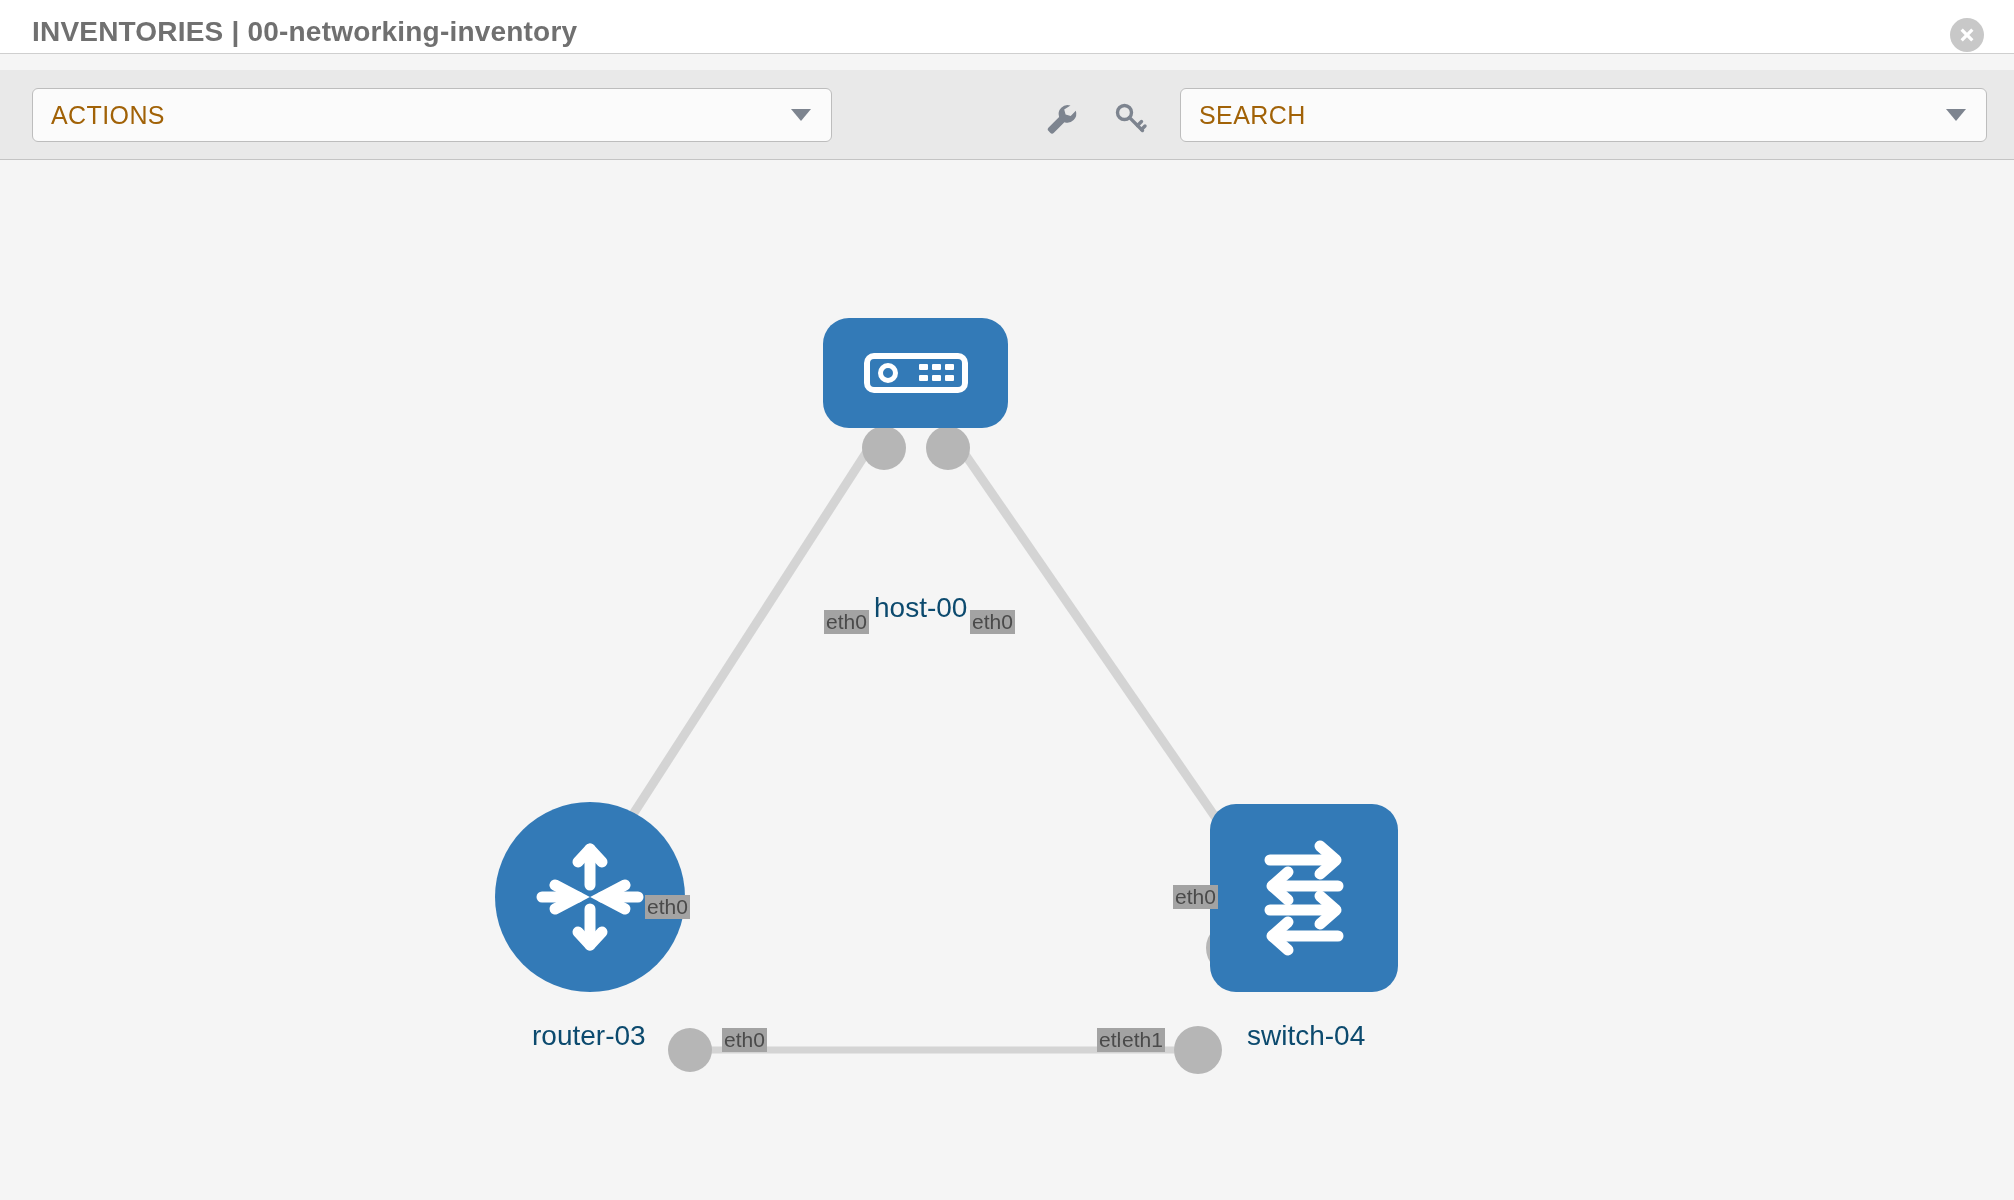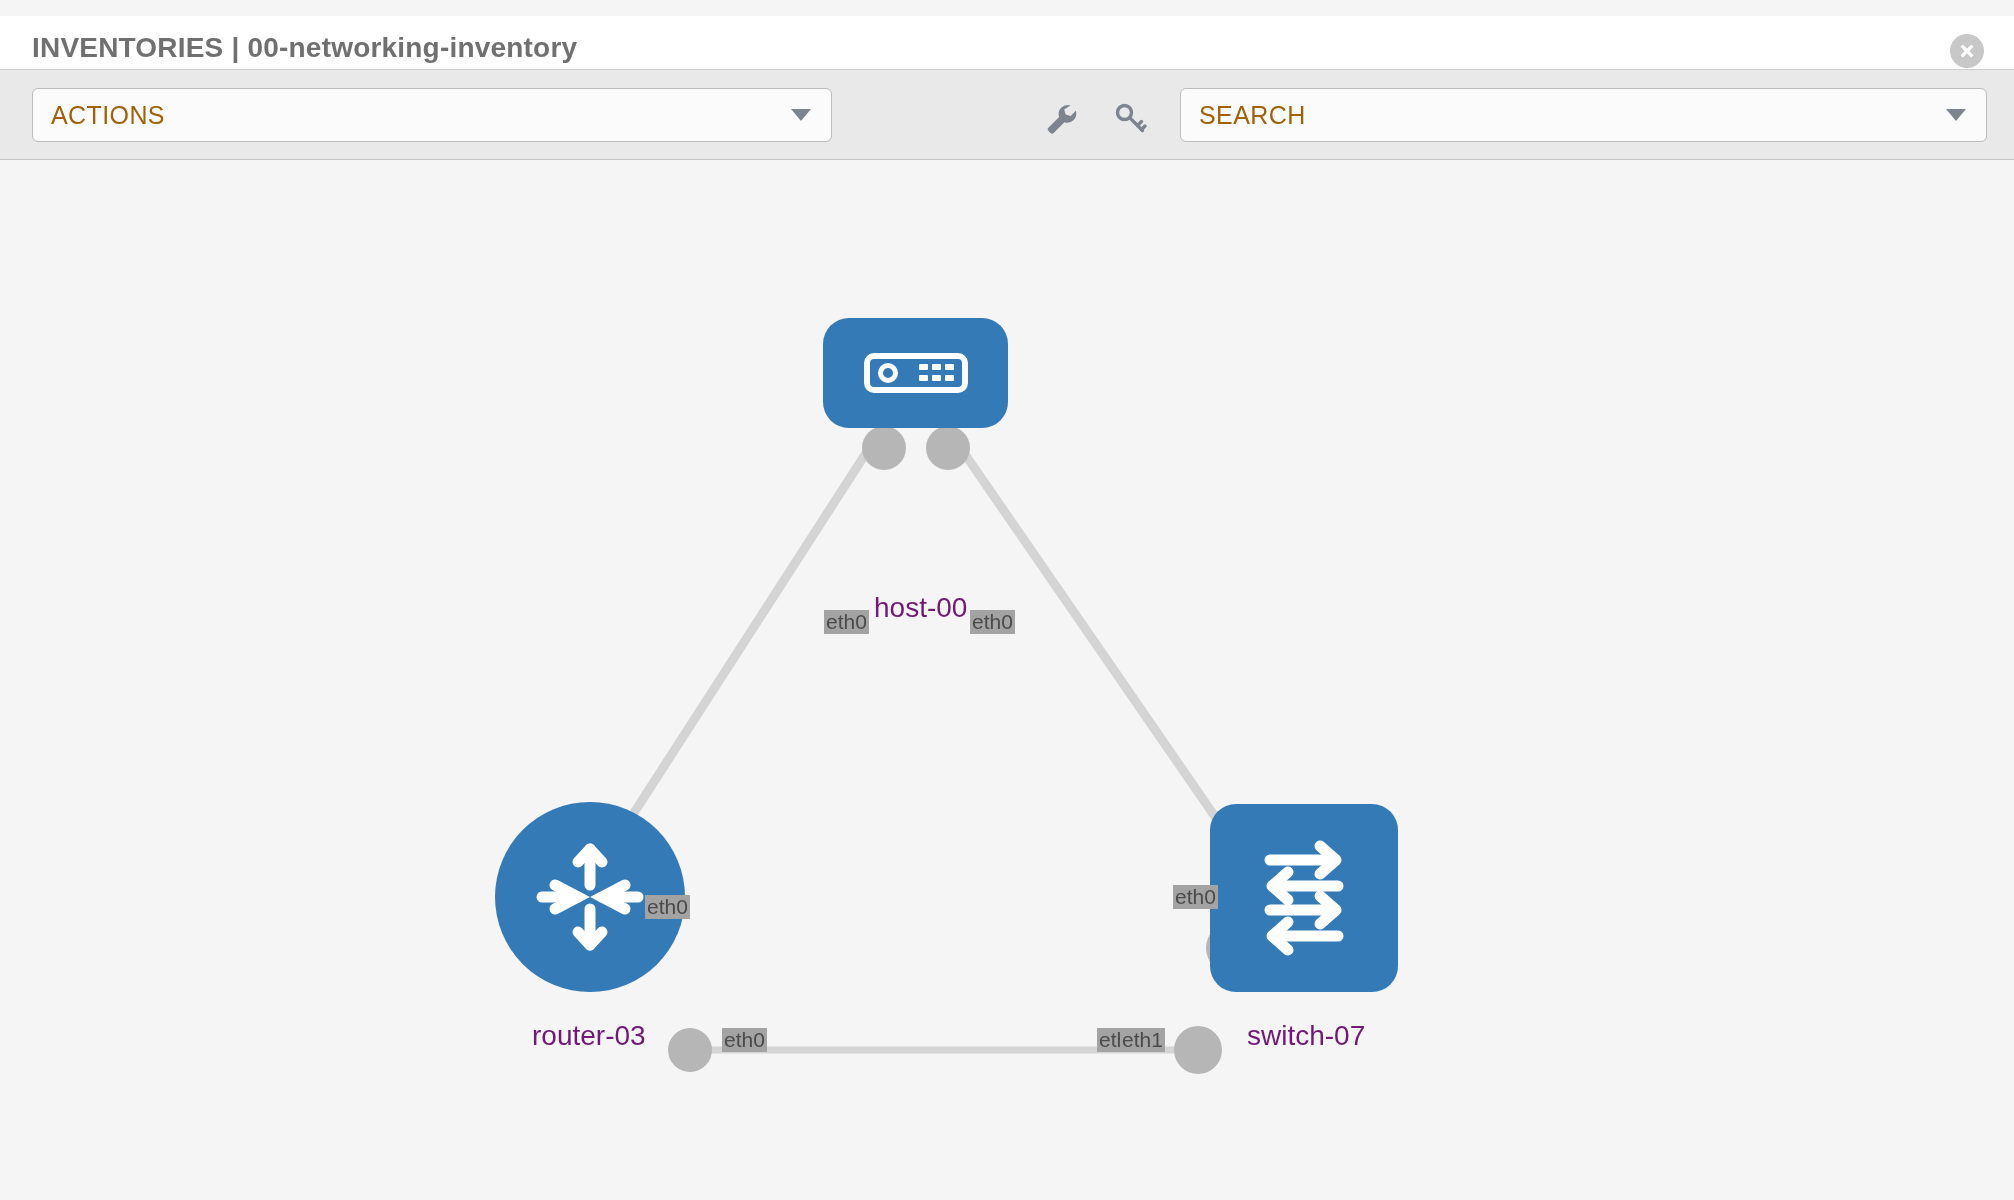--- a/index.html
+++ b/index.html
@@ -19,21 +19,21 @@
     position: relative;
     width: 2014px;
     height: 1200px;
     background: #f5f5f5;
     box-sizing: border-box;
   }
 
   
   .header {
     position: absolute;
-    top: 16px; left: 0;
+    top: 0; left: 0;
     width: 2014px;
     height: 54px;
     background: #ffffff;
     border-bottom: 1px solid #cfcfcf;
     box-sizing: border-box;
     padding-left: 8px;
   }
   .header-title {
     position: absolute;
     left: 32px;
@@ -150,21 +150,21 @@
   }
   .node-switch {
     left: 1210px; top: 644px;
     width: 188px; height: 188px;
     border-radius: 26px;
   }
 
   .node-label {
     position: absolute;
     font-size: 28px;
-    color: #701a75;
+    color: #0c4a6e;
     background: #f5f5f5;
     white-space: nowrap;
     padding: 0 2px;
   }
   #label-host-00 { left: 872px; top: 432px; z-index: 6; }
   #label-router-00 { left: 530px; top: 860px; }
   #label-switch-00 { left: 1245px; top: 860px; }
 
   .iface-label {
     position: absolute;
@@ -293,16 +293,16 @@
     <div class="iface-label" id="iface-host-left">eth0</div>
     <div class="iface-label" id="iface-host-right">eth0</div>
     <div class="iface-label" id="iface-router-up">eth0</div>
     <div class="iface-label" id="iface-switch-up">eth0</div>
     <div class="iface-label" id="iface-router-right">eth0</div>
     <div class="iface-label" id="iface-switch-left-under">eth1</div>
     <div class="iface-label" id="iface-switch-left">eth1</div>
 
     <div class="node-label" id="label-host-00">host-00</div>
     <div class="node-label" id="label-router-00">router-03</div>
-    <div class="node-label" id="label-switch-00">switch-07</div>
+    <div class="node-label" id="label-switch-00">switch-04</div>
 
   </div>
 </div>
 
 </body></html>

